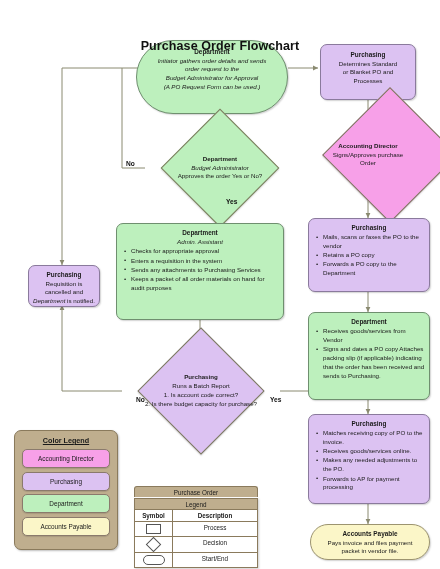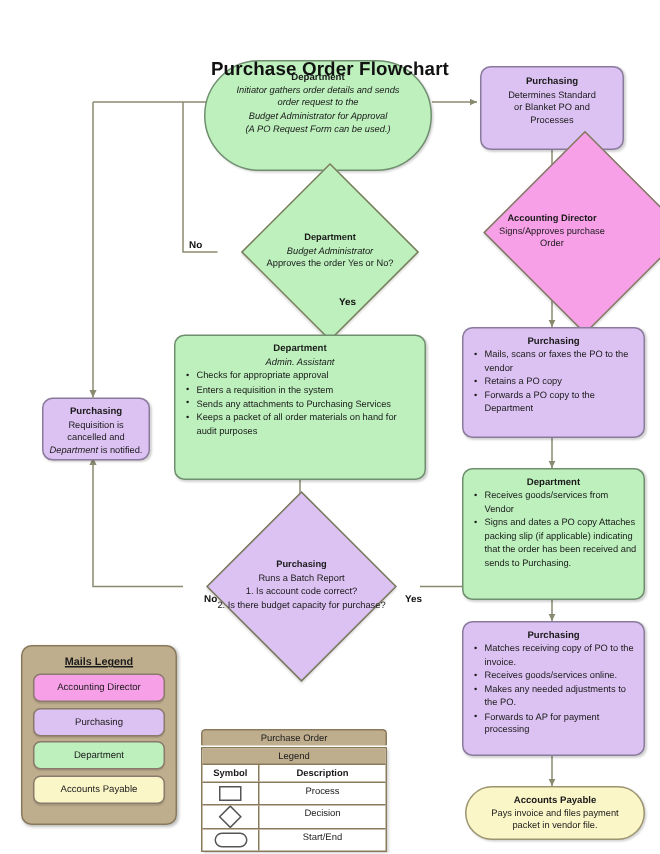--- a/index.html
+++ b/index.html
@@ -338,21 +338,21 @@
     </ul>
   </div>
 
   <div class="node stadium c-ap" style="left:310px; top:524px; width:120px; height:36px; padding-top:4px;">
     <span class="hd">Accounts Payable</span>
     <span>Pays invoice and files payment</span><br>
     <span>packet in vendor file.</span>
   </div>
 
   <div id="color-legend">
-    <div class="cl-title">Mails Legend</div>
+    <div class="cl-title">Color Legend</div>
     <div class="cl-chip" style="background:#f7a0e8;">
       <span>Accounting Director</span>
     </div>
     <div class="cl-chip" style="background:#dcc2f2;">
       <span>Purchasing</span>
     </div>
     <div class="cl-chip" style="background:#bdf0bd;">
       <span>Department</span>
     </div>
     <div class="cl-chip" style="background:#fbf6c8;">

